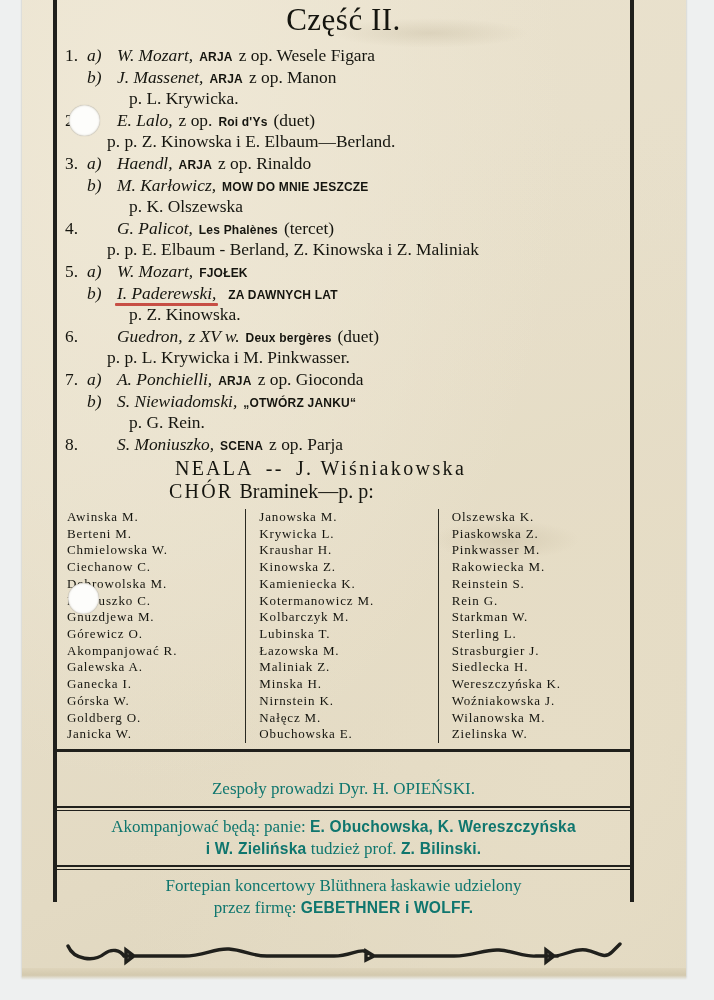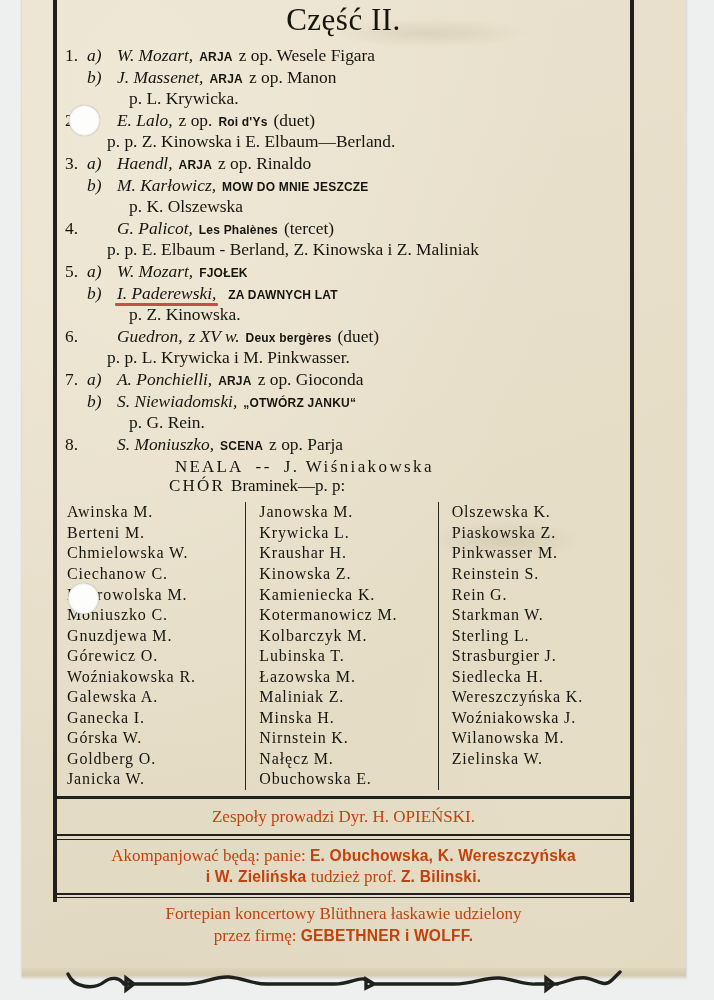--- a/index.html
+++ b/index.html
@@ -53,40 +53,40 @@
   .bold{font-family:"Liberation Sans",sans-serif;font-weight:bold;font-size:12px;letter-spacing:.2px;}
   .perf{padding-left:72px;margin-bottom:4.2px;white-space:nowrap;}
   .perf.wide{padding-left:50px;}
   .sp{display:inline-block;width:6px;}
   .underline-red{position:relative;}
   .underline-red:after{
     content:"";position:absolute;left:-2px;right:-2px;bottom:-3px;height:2.4px;
     background:#c0342c;border-radius:1px;opacity:.85;
   }
 
-  .cast{margin-top:3px;font-size:17px;line-height:1.12;color:#15150f;}
+  .cast{margin-top:3px;font-size:20px;line-height:1.12;color:#15150f;}
   .cast .c1{padding-left:118px;letter-spacing:2.4px;}
   .cast .c2{padding-left:112px;}
   .lsp{letter-spacing:2.2px;}
 
   
   .names{
     position:relative;margin-top:7px;display:flex;
-    font-size:16px;line-height:1.285;color:#15150f;letter-spacing:.85px;
+    font-size:13px;line-height:1.285;color:#15150f;letter-spacing:.85px;
   }
   .ncol{flex:1 1 0;padding-left:10px;box-sizing:border-box;}
   .ncol.c2,.ncol.c3{border-left:1.6px solid #2a2a22;padding-left:13px;}
   .nm{white-space:nowrap;}
 
   .hr-thick{height:3.4px;background:#20201c;margin:6px 0 0 0;}
   .hr-dbl{height:0;border-top:2.6px solid #20201c;border-bottom:1.3px solid #20201c;
           padding-top:2.4px;margin:0;}
 
   
-  .credits{font-size:17px;color:#c2410c;}
+  .credits{font-size:17px;color:#0f766e;margin-top:19px;}
   .cred-line{text-align:center;padding:6.5px 0 7px;line-height:1.25;}
   .cred-line.two{padding:5px 13px 6px;}
   .sans-b{font-family:"Liberation Sans",sans-serif;font-weight:bold;font-size:15.6px;letter-spacing:.2px;}
 
   
   .wavy{margin-top:16px;text-align:center;}
 
   
   .hole{
     position:absolute;width:31px;height:31px;border-radius:50%;
@@ -205,21 +205,21 @@
     <div class="names">
       <div class="ncol c1">
         <div class="nm">Awinska M.</div>
         <div class="nm">Berteni M.</div>
         <div class="nm">Chmielowska W.</div>
         <div class="nm">Ciechanow C.</div>
         <div class="nm">Dobrowolska M.</div>
         <div class="nm">Moniuszko C.</div>
         <div class="nm">Gnuzdjewa M.</div>
         <div class="nm">Górewicz O.</div>
-        <div class="nm">Woźniakowska R.</div>
+        <div class="nm">Akompanjować R.</div>
         <div class="nm">Galewska A.</div>
         <div class="nm">Ganecka I.</div>
         <div class="nm">Górska W.</div>
         <div class="nm">Goldberg O.</div>
         <div class="nm">Janicka W.</div>
       </div>
       <div class="ncol c2">
         <div class="nm">Janowska M.</div>
         <div class="nm">Krywicka L.</div>
         <div class="nm">Kraushar H.</div>
@@ -232,20 +232,21 @@
         <div class="nm">Maliniak Z.</div>
         <div class="nm">Minska H.</div>
         <div class="nm">Nirnstein K.</div>
         <div class="nm">Nałęcz M.</div>
         <div class="nm">Obuchowska E.</div>
       </div>
       <div class="ncol c3">
         <div class="nm">Olszewska K.</div>
         <div class="nm">Piaskowska Z.</div>
         <div class="nm">Pinkwasser M.</div>
+        <div class="nm">Rakowiecka M.</div>
         <div class="nm">Reinstein S.</div>
         <div class="nm">Rein G.</div>
         <div class="nm">Starkman W.</div>
         <div class="nm">Sterling L.</div>
         <div class="nm">Strasburgier J.</div>
         <div class="nm">Siedlecka H.</div>
         <div class="nm">Wereszczyńska K.</div>
         <div class="nm">Woźniakowska J.</div>
         <div class="nm">Wilanowska M.</div>
         <div class="nm">Zielinska W.</div>

